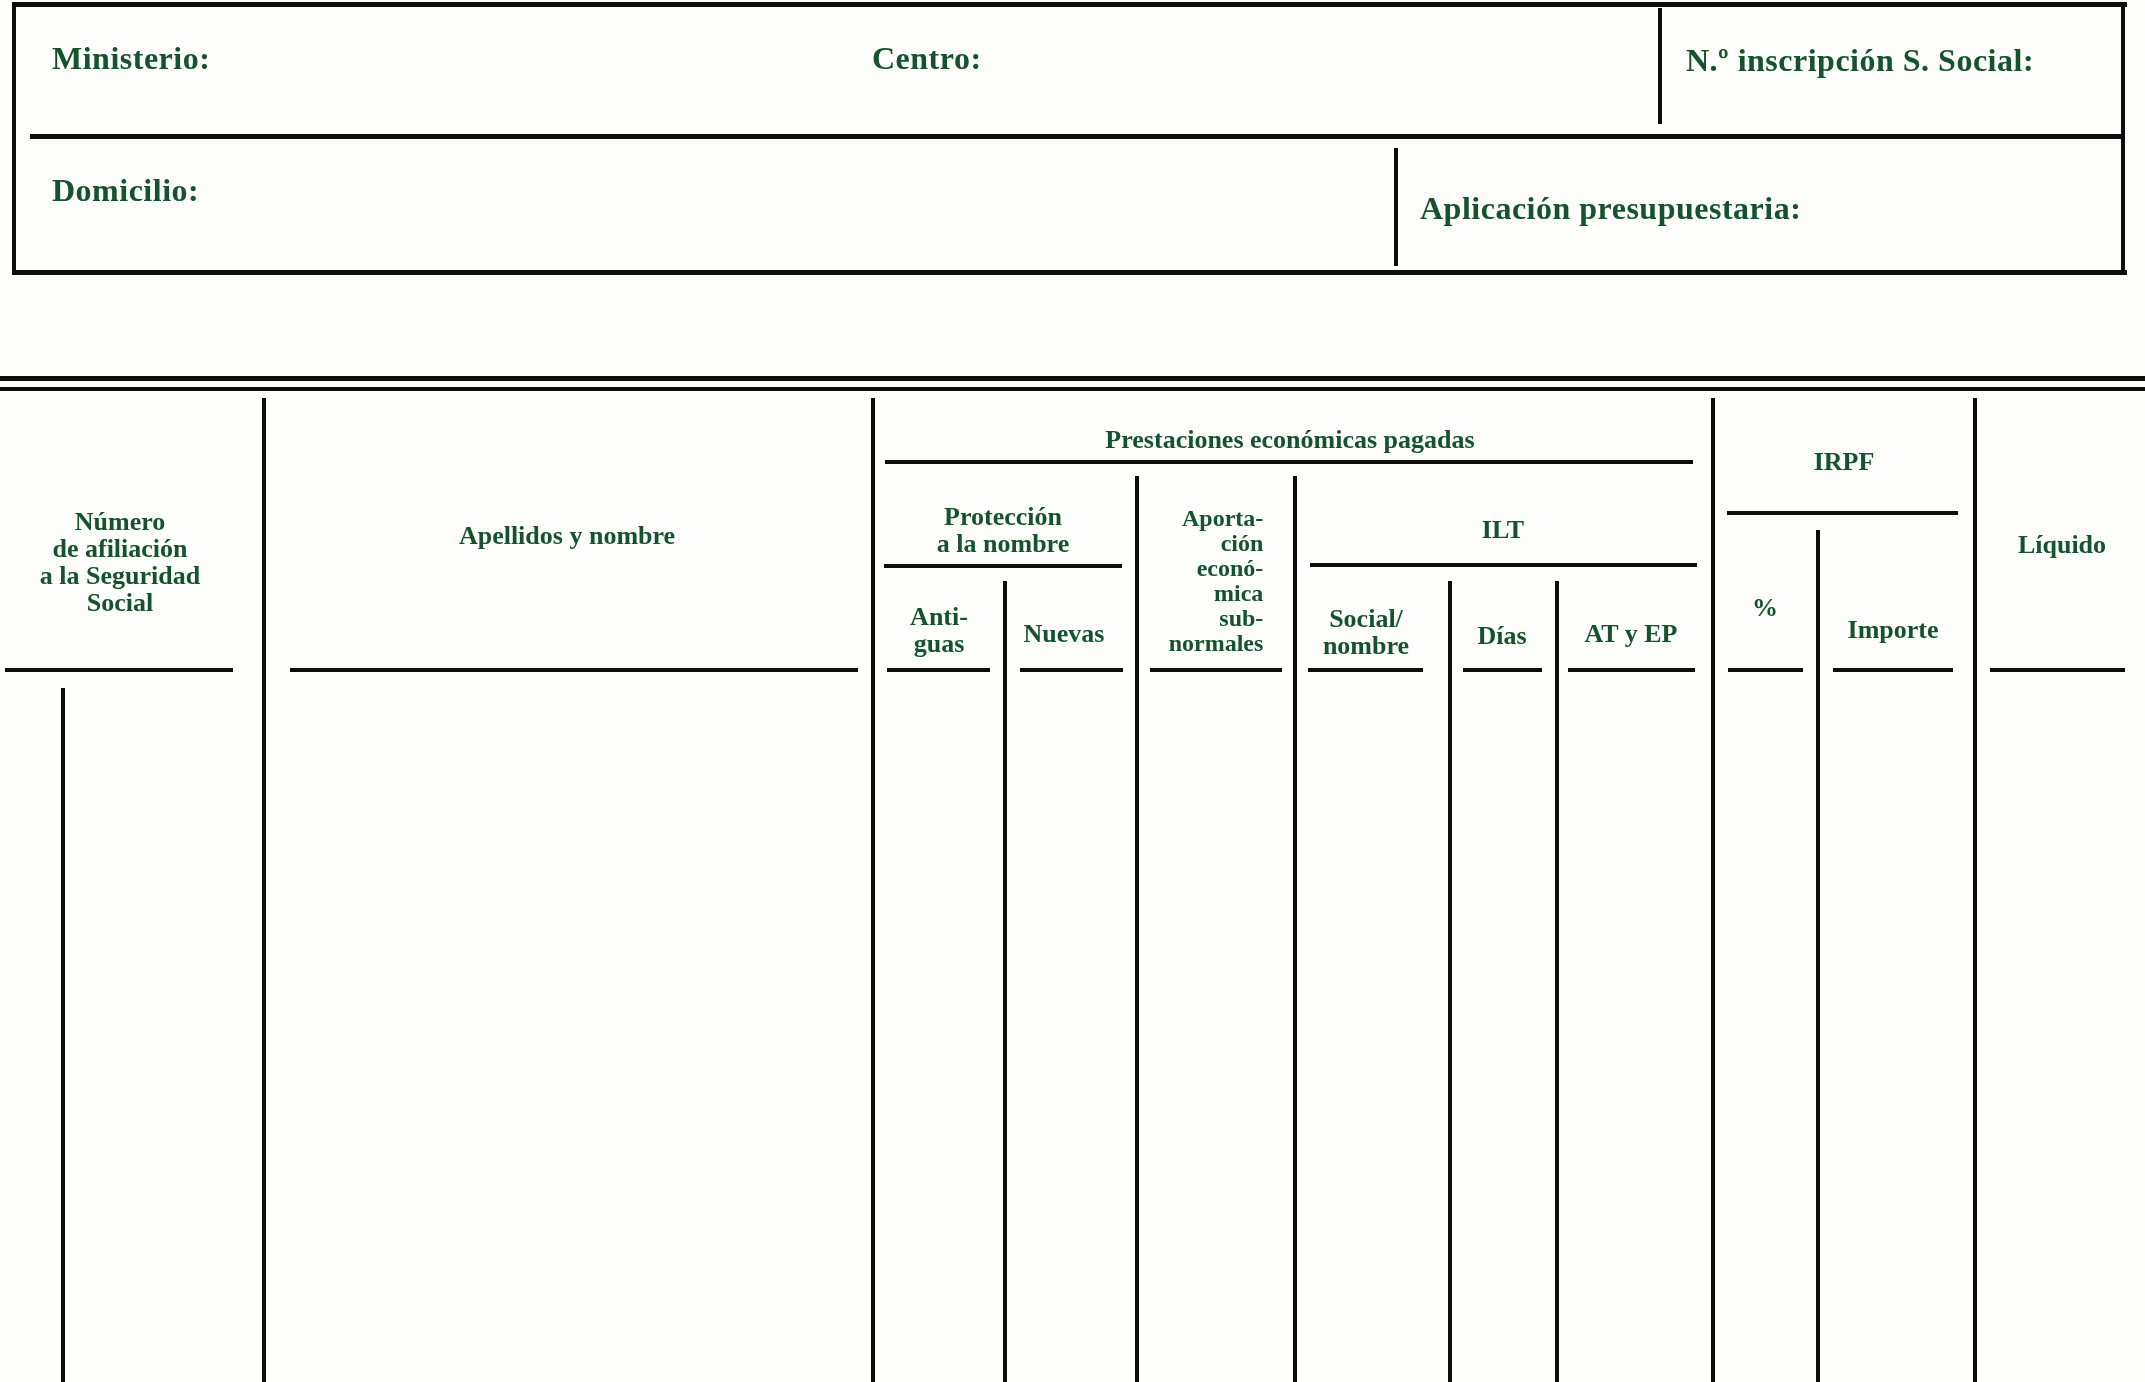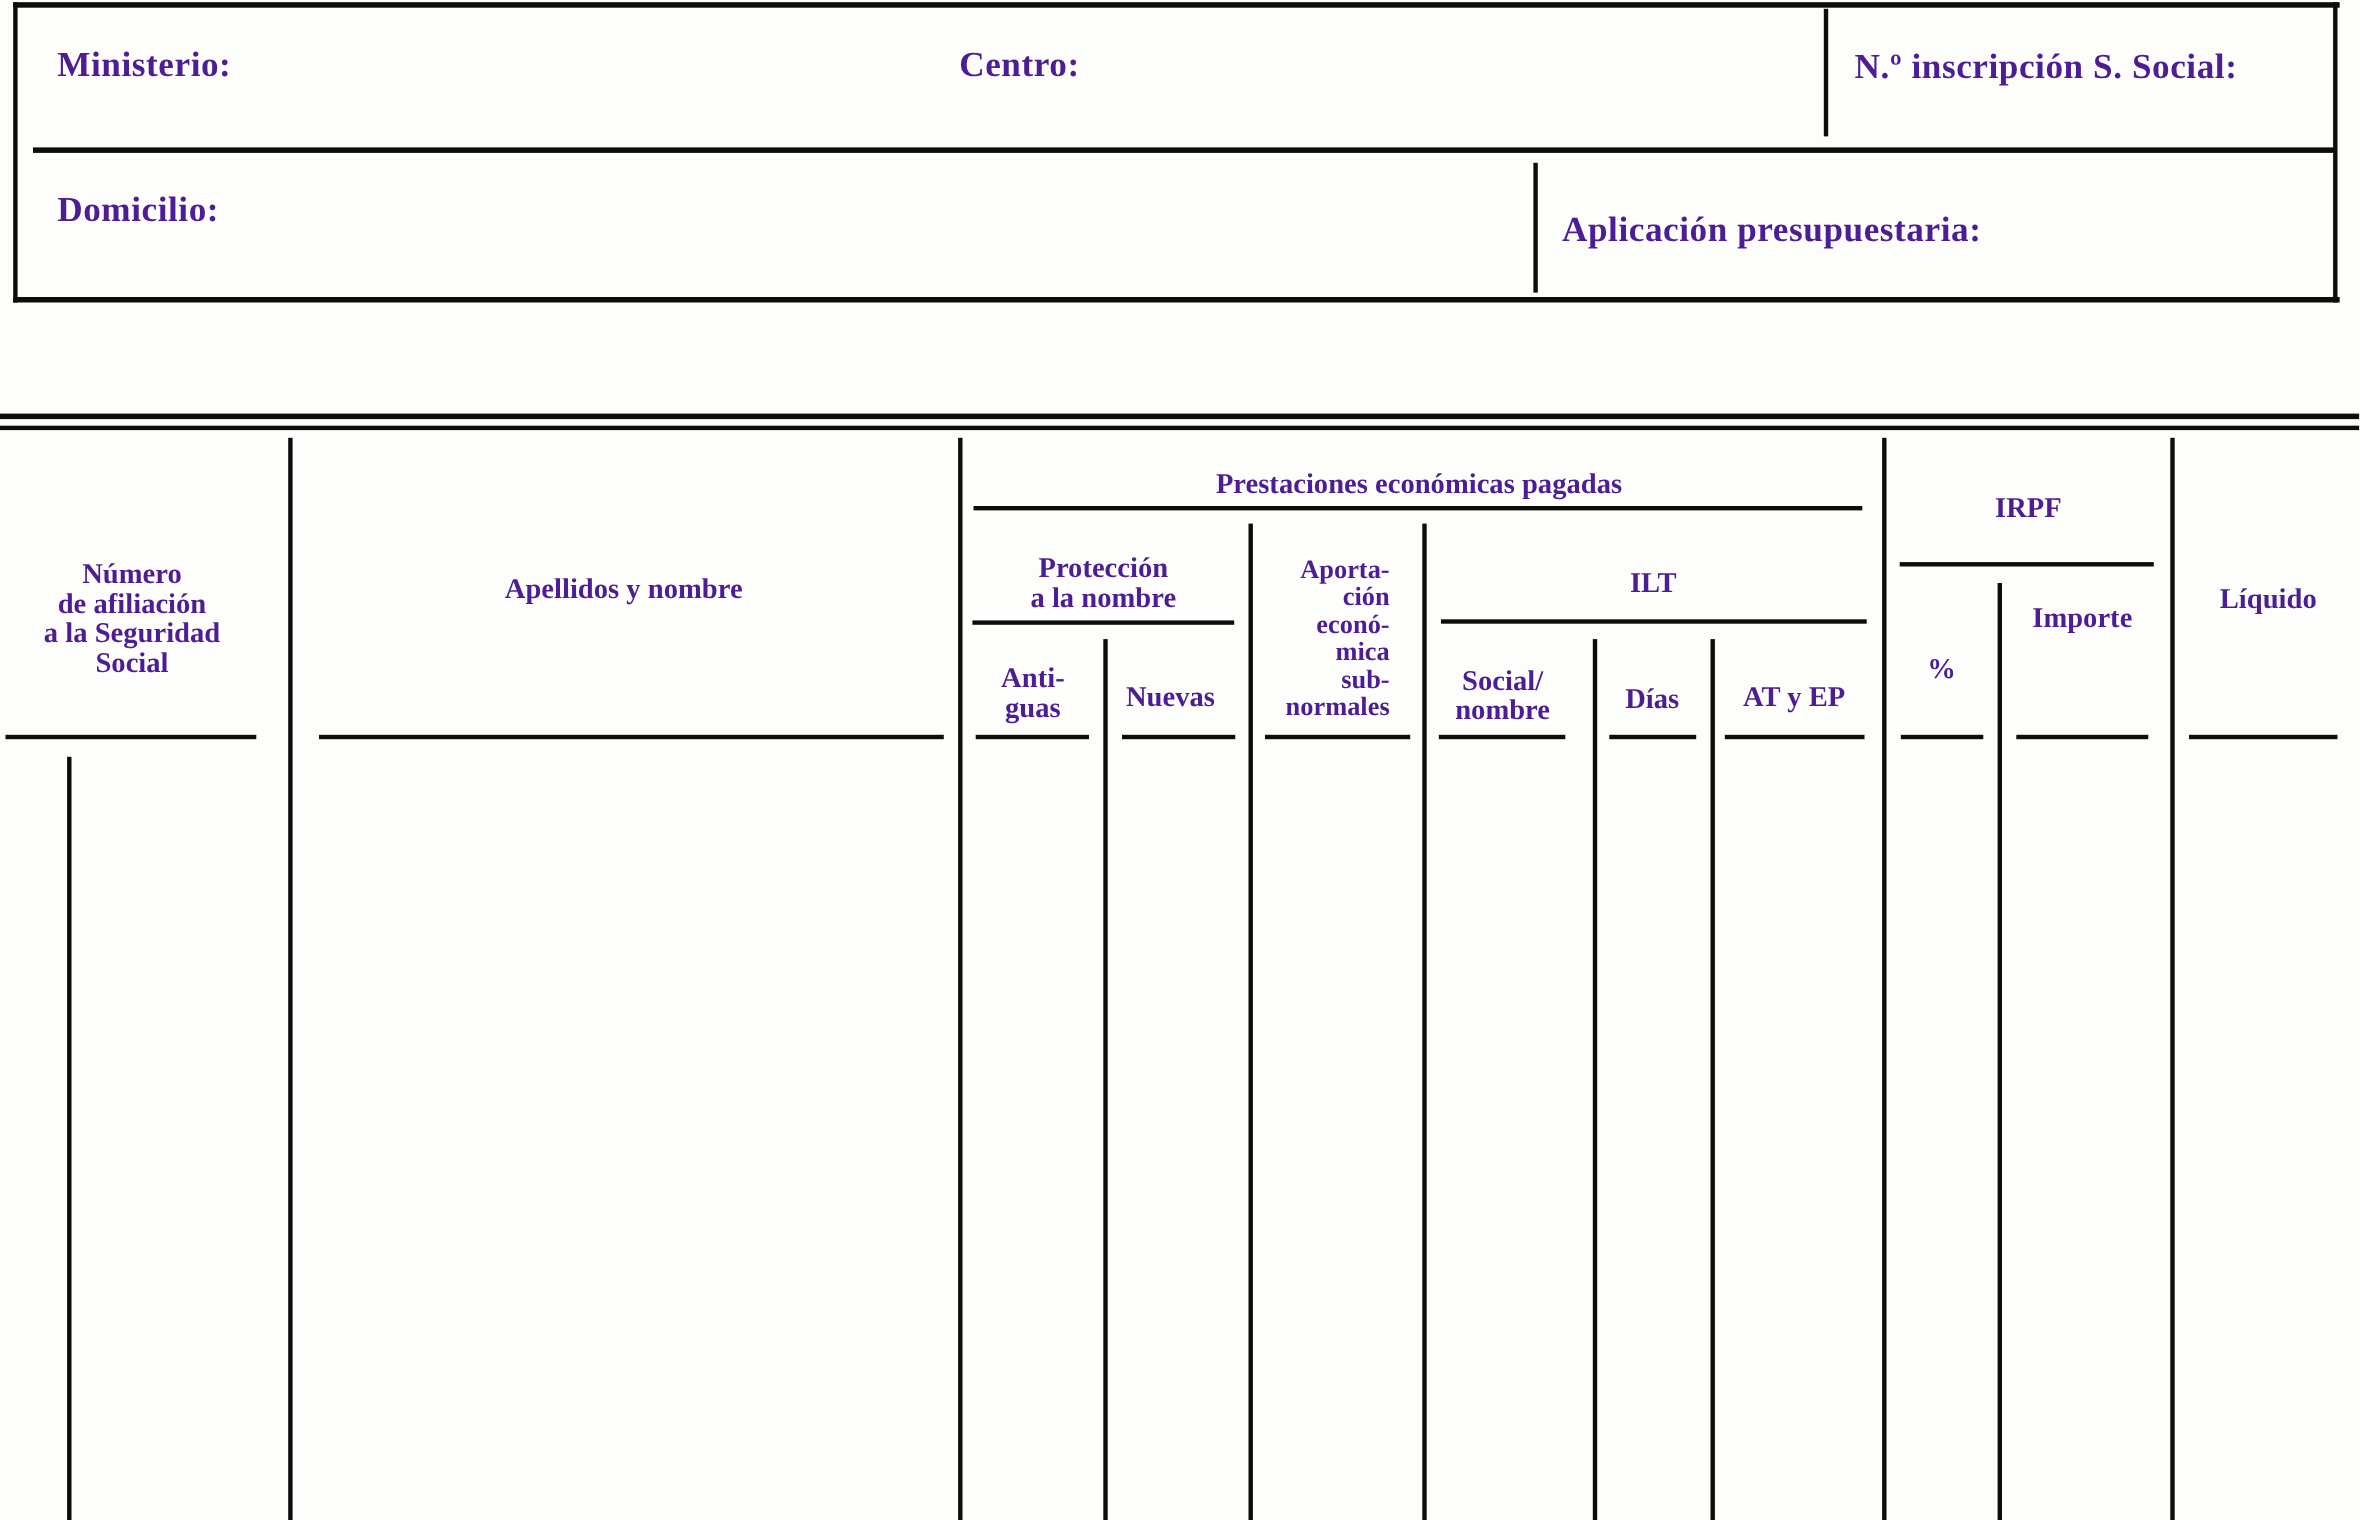--- a/index.html
+++ b/index.html
@@ -1,18 +1,18 @@
 <!DOCTYPE html>
 <html><head>
 <meta charset="utf-8">
 <style>
   html,body{margin:0;padding:0;background:#ffffff;}
   .canvas{
     position:relative;width:2145px;height:1382px;overflow:hidden;
-    background:#fdfdfb;color:#4c1d95;
+    background:#fdfdfb;color:#14532d;
     font-family:"Liberation Serif","DejaVu Serif",serif;
     -webkit-font-smoothing:antialiased;
   }
   .hl,.vl{position:absolute;background:#0d0d0c;}
   .flabel{
     position:absolute;font-size:32px;font-weight:700;line-height:36px;
     letter-spacing:0.5px;white-space:nowrap;
   }
   .fvalue{position:absolute;font-size:30px;line-height:34px;}
   .title{
@@ -119,19 +119,19 @@
       <div>sub-</div>
       <div>normales</div>
     </div>
     <div class="tc" style="left:1366px;top:605px">
       <div>Social/</div>
       <div>nombre</div>
     </div>
     <div class="tc" style="left:1502px;top:622px">Días</div>
     <div class="tc" style="left:1631px;top:620px">AT y EP</div>
     <div class="tc" style="left:1765px;top:594px">%</div>
-    <div class="tc" style="left:1893px;top:548px">Importe</div>
+    <div class="tc" style="left:1893px;top:616px">Importe</div>
     <div class="tc" style="left:2062px;top:531px">Líquido</div>
   </div>
 
   <div class="body-area" style="left:0;top:690px;width:2145px;height:692px"></div>
 
 </div>
 
 </body></html>

